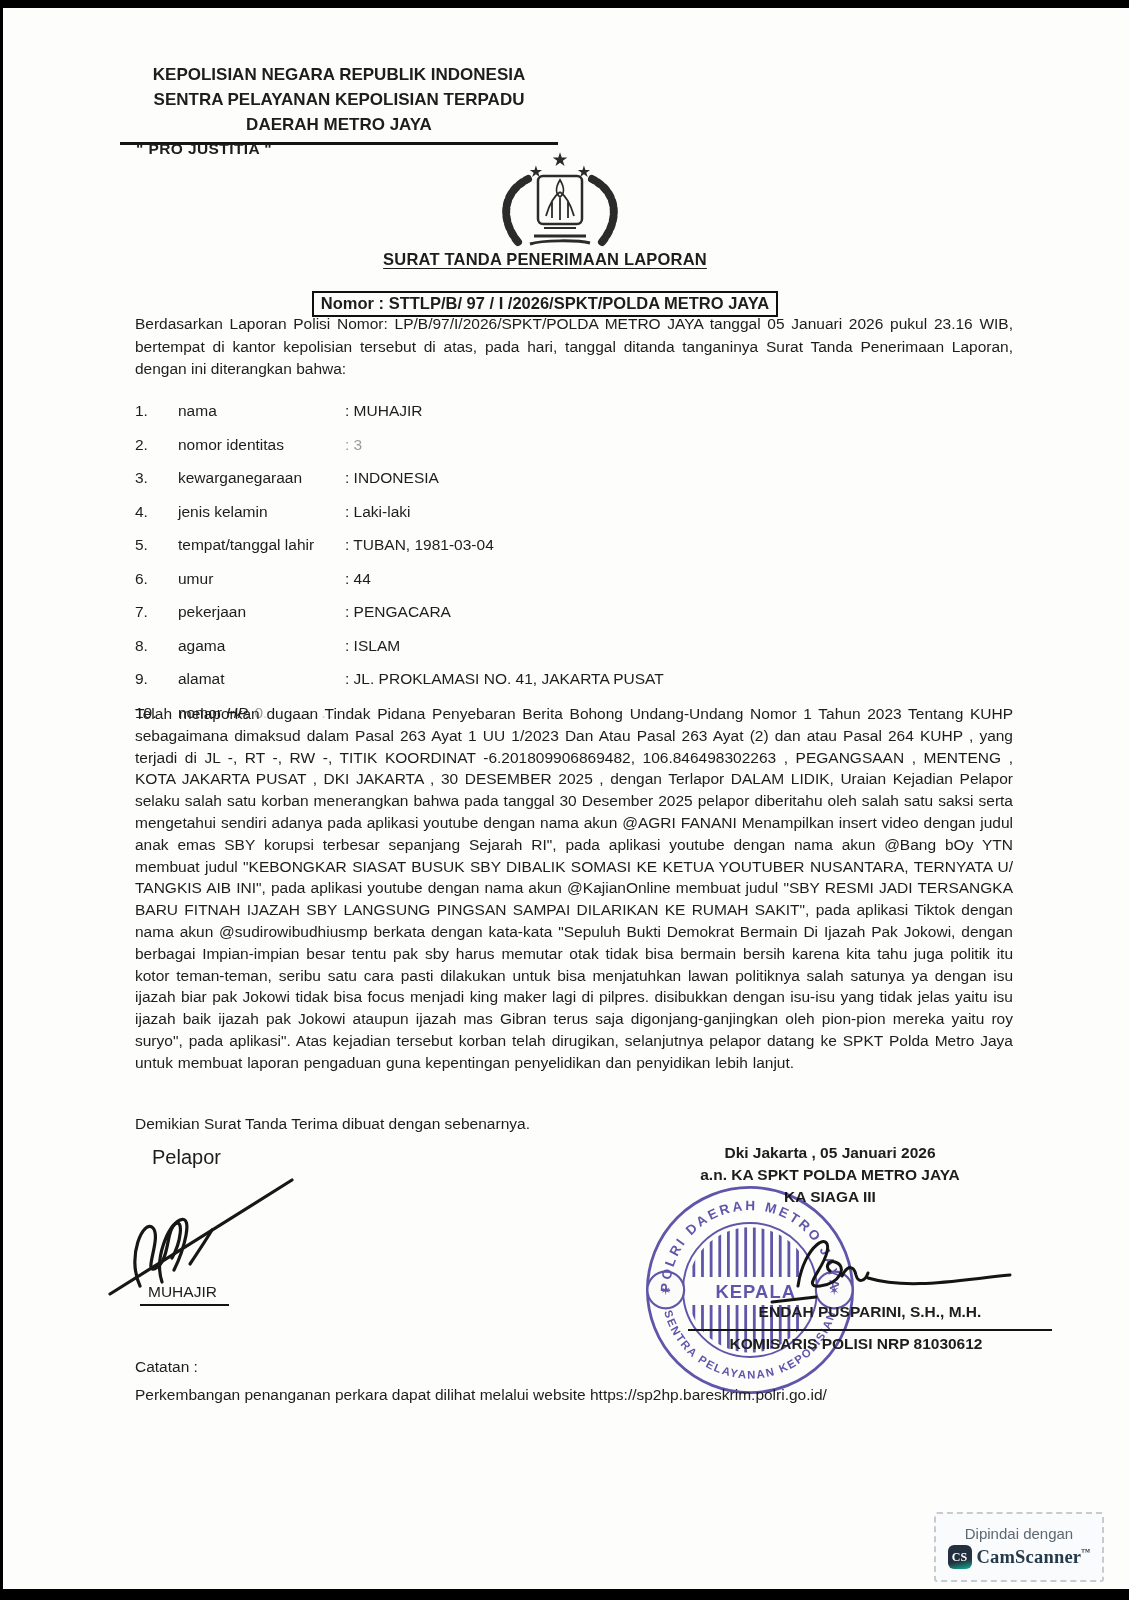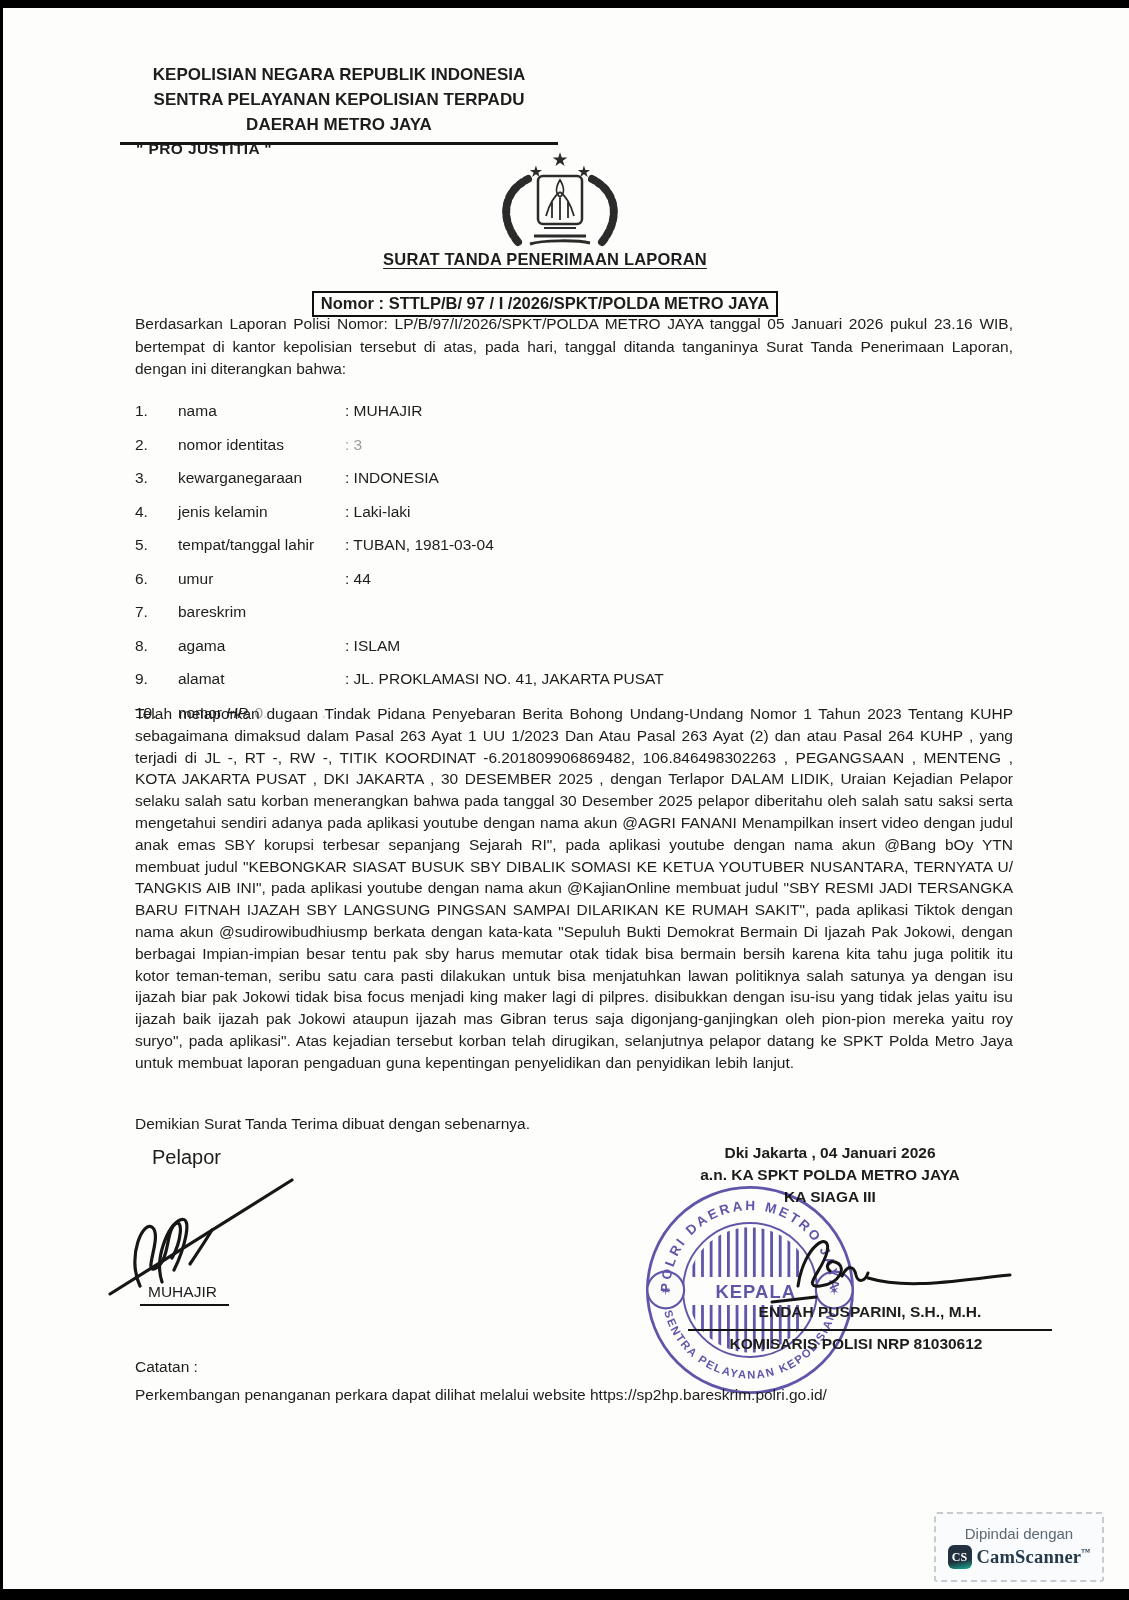--- a/index.html
+++ b/index.html
@@ -144,21 +144,22 @@
     <span class="lbl">tempat/tanggal lahir</span>
     <span class="val">: TUBAN, 1981-03-04</span>
   </div>
   <div class="frow">
     <span class="no">6.</span>
     <span class="lbl">umur</span>
     <span class="val">: 44</span>
   </div>
   <div class="frow">
     <span class="no">7.</span>
-    <span class="lbl">bareskrim</span>
+    <span class="lbl">pekerjaan</span>
+    <span class="val">: PENGACARA</span>
   </div>
   <div class="frow">
     <span class="no">8.</span>
     <span class="lbl">agama</span>
     <span class="val">: ISLAM</span>
   </div>
   <div class="frow">
     <span class="no">9.</span>
     <span class="lbl">alamat</span>
     <span class="val">: JL. PROKLAMASI NO. 41, JAKARTA PUSAT</span>
@@ -180,21 +181,21 @@
     <path d="M4,126 L186,12"></path>
     <path d="M34,118 C20,88 38,50 47,60 C56,70 36,108 50,100 C64,92 60,62 69,56 C78,50 75,74 66,90"></path>
     <path d="M56,114 C48,90 62,58 74,52 C88,46 78,82 68,102"></path>
     <path d="M84,96 C92,84 100,72 106,62"></path>
   </g>
 </svg>
 
 <div class="pelapor-name">MUHAJIR</div>
 
 <div class="right-block">
-  <div class="d1">Dki Jakarta , 04 Januari 2026</div>
+  <div class="d1">Dki Jakarta , 05 Januari 2026</div>
   <div class="d2">a.n. KA SPKT POLDA METRO JAYA</div>
   <div class="d3">KA SIAGA III</div>
 </div>
 
 <svg class="stamp" viewBox="0 0 200 200">
   <defs>
     <path id="arcT" d="M 100,100 m -74,0 a 74,74 0 1,1 148,0"></path>
     <path id="arcB" d="M 100,100 m -82,0 a 82,82 0 1,0 164,0"></path>
     <clipPath id="cctr">
         <circle cx="100" cy="100" r="58"></circle>

